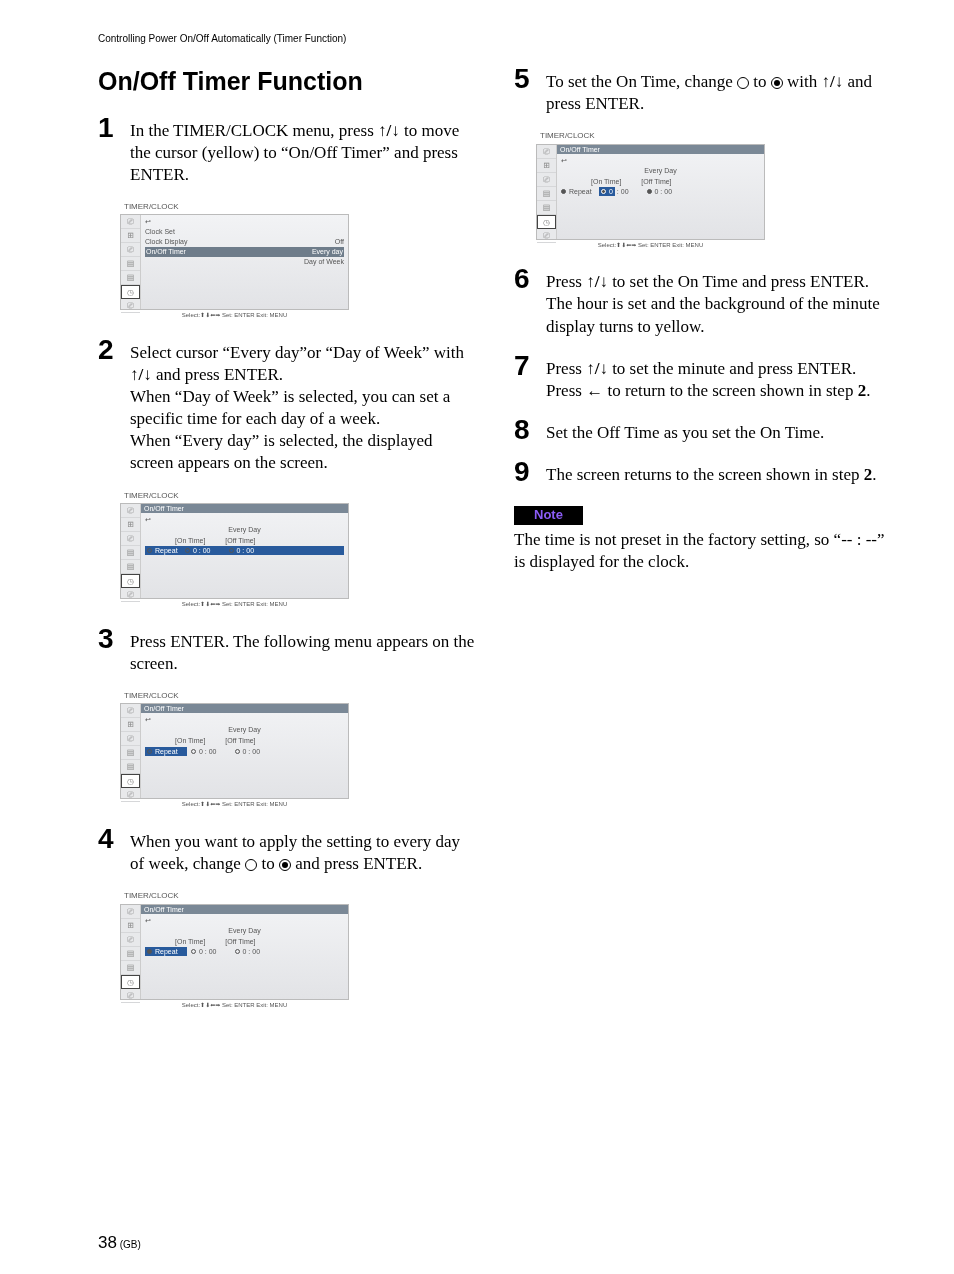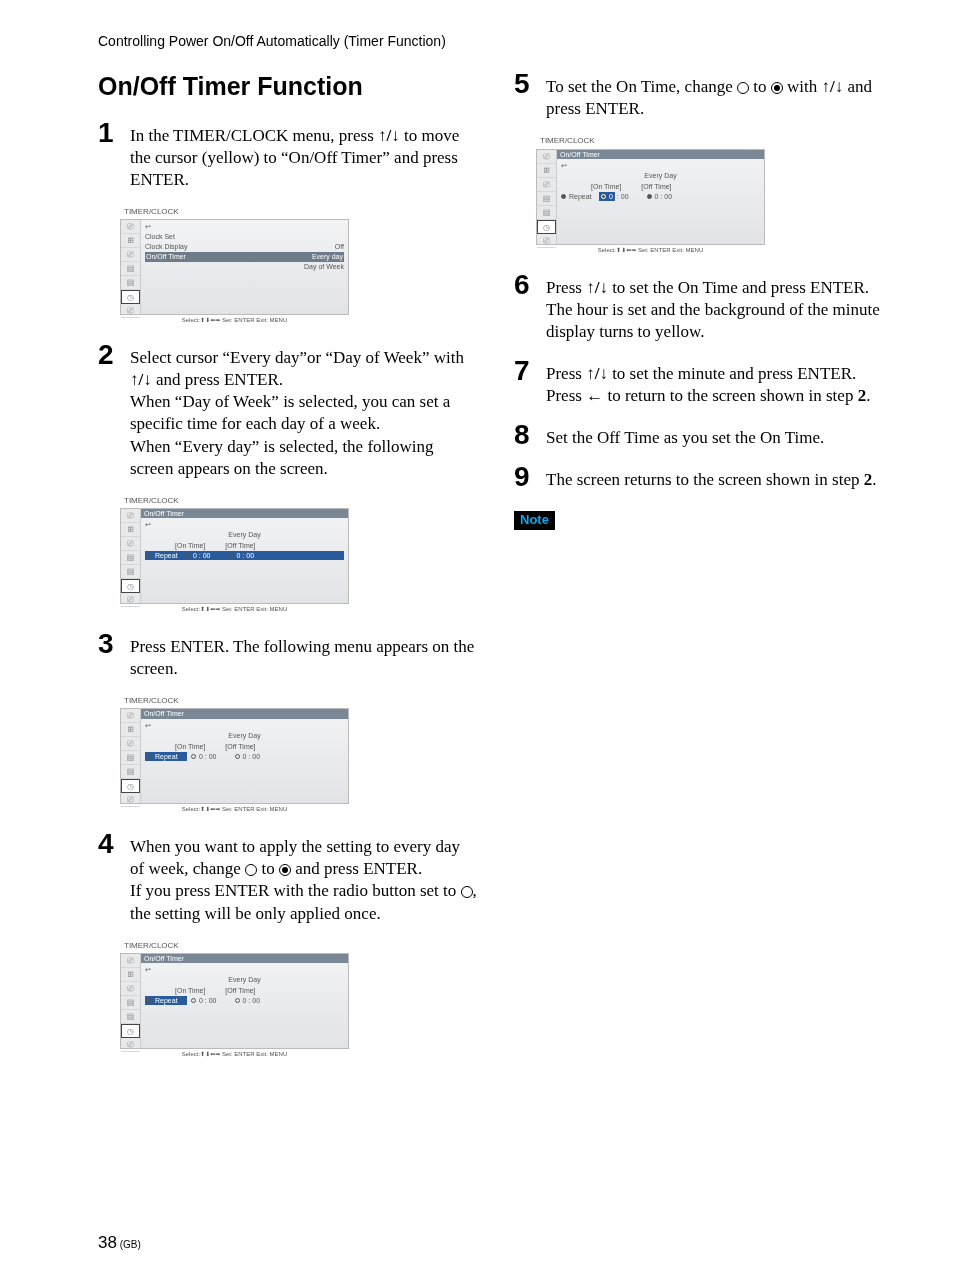--- a/index.html
+++ b/index.html
@@ -9,21 +9,21 @@
     height: 1274px;
     background: #fff;
     color: #000;
     padding: 32px 60px 28px 98px;
     position: relative;
     font-size: 17px;
     line-height: 1.3;
   }
   .header-line {
     font-family: Helvetica, Arial, sans-serif;
-    font-size: 14px;
+    font-size: 10px;
     margin-bottom: 20px;
   }
   .columns { display: flex; gap: 36px; }
   .col { flex: 1; }
   .title {
     font-family: Helvetica, Arial, sans-serif;
     font-weight: 700;
     font-size: 25px;
     margin-bottom: 16px;
   }
@@ -33,25 +33,25 @@
     font-weight: 700;
     font-size: 28px;
     line-height: 1;
     min-width: 24px;
   }
   .step-body { padding-top: 6px; }
   .arrow { font-weight: 700; }
   .note-badge {
     display: inline-block;
     background: #000;
-    color: #0ea5e9;
+    color: #8b5cf6;
     font-family: Helvetica, Arial, sans-serif;
     font-weight: 700;
     font-size: 13px;
-    padding: 1px 6px;
+    padding: 1px 20px;
     margin: 6px 0 4px 0;
   }
   .screenshot {
     width: 229px;
     margin: 8px 0 14px 22px;
   }
   .ss-title {
     font-family: Helvetica, Arial, sans-serif;
     font-size: 8px;
     color: #555;
@@ -199,21 +199,21 @@
         </div>
       </div>
       <div class="ss-footer">Select:⬆⬇⬅➡   Set: ENTER   Exit: MENU</div>
     </div>
 
     <div class="step">
       <div class="step-num">2</div>
       <div class="step-body">
         <span>Select cursor “Every day”or “Day of Week” with </span><span class="arrow">↑/↓</span><span> and press ENTER.</span>
         <div>When “Day of Week” is selected, you can set a specific time for each day of a week.</div>
-        <div>When “Every day” is selected, the following screen appears on the screen.</div>
+        <div>When “Every day” is selected, the displayed screen appears on the screen.</div>
       </div>
     </div>
 
     <div class="screenshot">
       <div class="ss-title">TIMER/CLOCK</div>
       <div class="ss-body">
         <div class="ss-left">
           <div class="ss-icon">⎚</div>
           <div class="ss-icon">⊞</div>
           <div class="ss-icon">⎚</div>
@@ -289,23 +289,20 @@
           </div>
         </div>
       </div>
       <div class="ss-footer">Select:⬆⬇⬅➡   Set: ENTER   Exit: MENU</div>
     </div>
 
     <div class="step">
       <div class="step-num">4</div>
       <div class="step-body">
         <span>When you want to apply the setting to every day of week, change </span><span class="radio-empty"></span><span> to </span><span class="radio-filled"></span><span> and press ENTER.</span>
-        <div>
-          <span>If you press ENTER with the radio button set to </span><span class="radio-empty"></span><span>, the setting will be only applied once.</span>
-        </div>
       </div>
     </div>
 
     <div class="screenshot">
       <div class="ss-title">TIMER/CLOCK</div>
       <div class="ss-body">
         <div class="ss-left">
           <div class="ss-icon">⎚</div>
           <div class="ss-icon">⊞</div>
           <div class="ss-icon">⎚</div>
@@ -421,19 +418,20 @@
     <div class="step">
       <div class="step-num">9</div>
       <div class="step-body">
         <div>
           <span>The screen returns to the screen shown in step </span><b>2</b><span>.</span>
         </div>
       </div>
     </div>
 
     <div class="note-badge">Note</div>
+    <div>The time is not preset in the factory setting, so “-- : --” is displayed for the clock.</div>
 
   </div>
 </div>
 
 <div class="page-num">
   <span>38</span><span class="gb"> (GB)</span>
 </div>
 
 </body></html>

